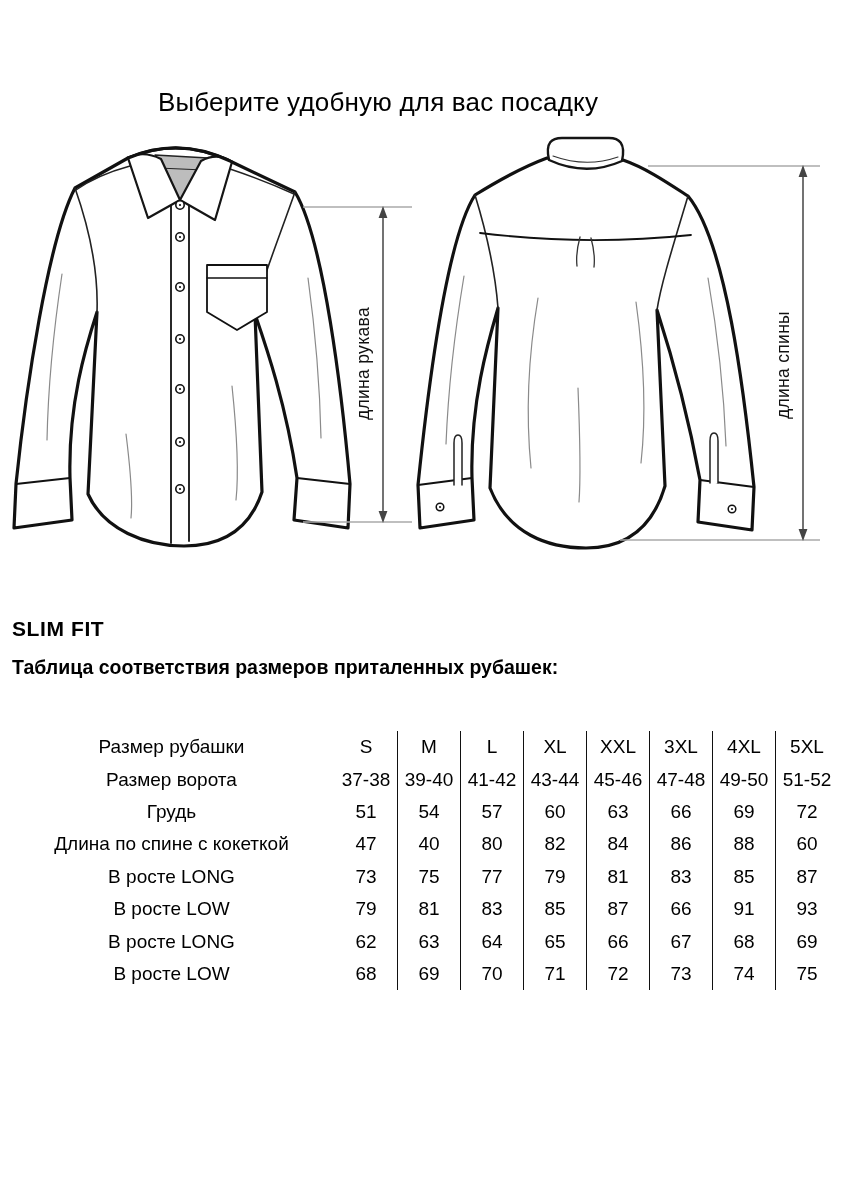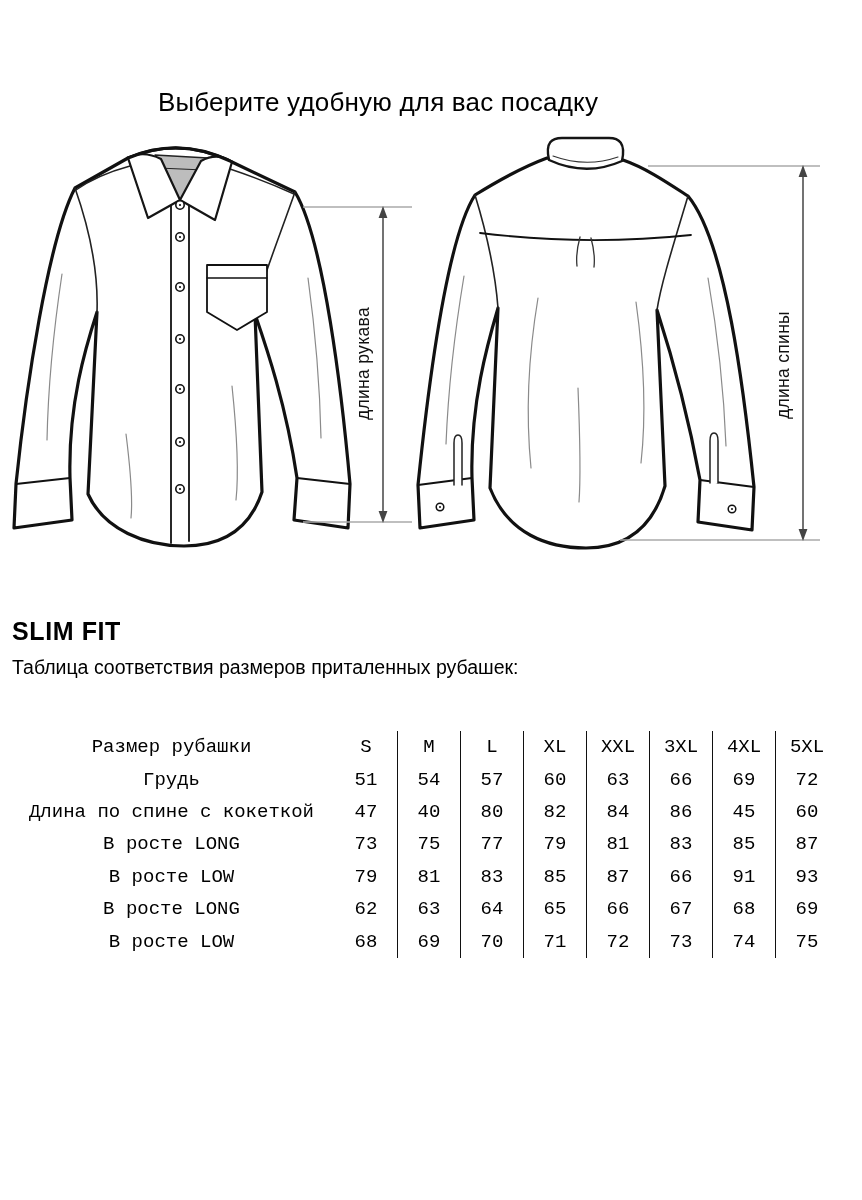--- a/index.html
+++ b/index.html
@@ -14,24 +14,24 @@
   .fig-back{left:410px;top:136px;width:352px;height:436px;}
   .dim-front{left:300px;top:200px;width:115px;height:330px;}
   .dim-back{left:618px;top:158px;width:205px;height:390px;}
 
   .vlabel{position:absolute;writing-mode:vertical-rl;transform:rotate(180deg);
     font-size:17.5px;color:#111;display:flex;align-items:center;justify-content:center;
     letter-spacing:0.3px;}
   .vlabel-front{left:350px;top:298px;width:26px;height:132px;}
   .vlabel-back{left:770px;top:306px;width:26px;height:118px;}
 
-  .fit-heading{position:absolute;left:12px;top:617px;font-size:25px;font-weight:bold;letter-spacing:0.6px;}
-  .table-caption{position:absolute;left:12px;top:656px;font-size:19.5px;font-weight:400;}
-
-  table.size-table{position:absolute;left:8px;top:731px;border-collapse:collapse;table-layout:fixed;font-family:Liberation Mono, monospace;}
+  .fit-heading{position:absolute;left:12px;top:617px;font-size:21px;font-weight:bold;letter-spacing:0.6px;}
+  .table-caption{position:absolute;left:12px;top:656px;font-size:19.5px;font-weight:700;}
+
+  table.size-table{position:absolute;left:8px;top:731px;border-collapse:collapse;table-layout:fixed;}
   table.size-table td{height:32.4px;padding:0;vertical-align:middle;font-size:19px;text-align:center;
     white-space:nowrap;}
   td.rowlabel{width:327px;text-align:left;font-size:18px;padding-left:2px;}
   td.val{width:62px;}
   td.val + td.val{border-left:1.6px solid #111;}
 </style>
 </head>
 <body>
 
 <div class="canvas">
@@ -155,39 +155,50 @@
           <td class="val">S</td>
           <td class="val">M</td>
           <td class="val">L</td>
           <td class="val">XL</td>
           <td class="val">XXL</td>
           <td class="val">3XL</td>
           <td class="val">4XL</td>
           <td class="val">5XL</td>
         </tr>
         <tr>
+          <td class="rowlabel">Размер ворота</td>
+          <td class="val">37-38</td>
+          <td class="val">39-40</td>
+          <td class="val">41-42</td>
+          <td class="val">43-44</td>
+          <td class="val">45-46</td>
+          <td class="val">47-48</td>
+          <td class="val">49-50</td>
+          <td class="val">51-52</td>
+        </tr>
+        <tr>
           <td class="rowlabel">Грудь</td>
           <td class="val">51</td>
           <td class="val">54</td>
           <td class="val">57</td>
           <td class="val">60</td>
           <td class="val">63</td>
           <td class="val">66</td>
           <td class="val">69</td>
           <td class="val">72</td>
         </tr>
         <tr>
           <td class="rowlabel">Длина по спине с кокеткой</td>
           <td class="val">47</td>
           <td class="val">40</td>
           <td class="val">80</td>
           <td class="val">82</td>
           <td class="val">84</td>
           <td class="val">86</td>
-          <td class="val">45</td>
+          <td class="val">88</td>
           <td class="val">60</td>
         </tr>
         <tr>
           <td class="rowlabel">В росте LONG</td>
           <td class="val">73</td>
           <td class="val">75</td>
           <td class="val">77</td>
           <td class="val">79</td>
           <td class="val">81</td>
           <td class="val">83</td>

